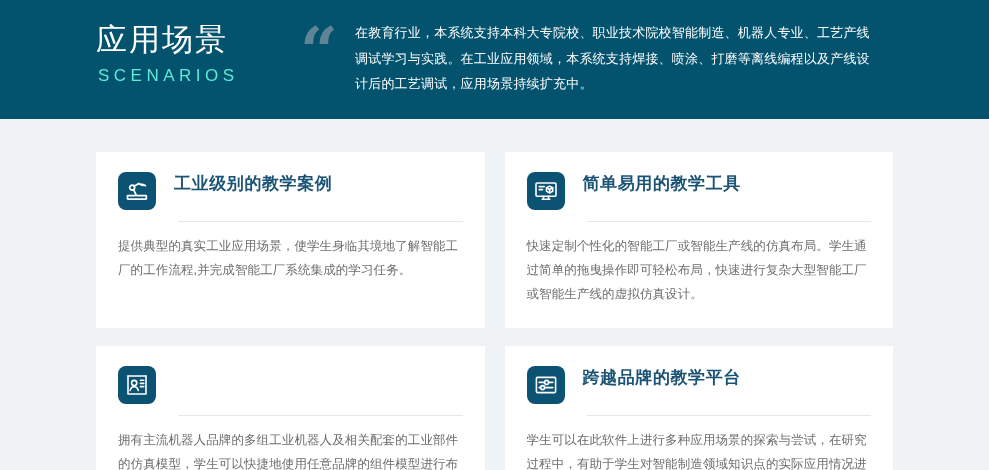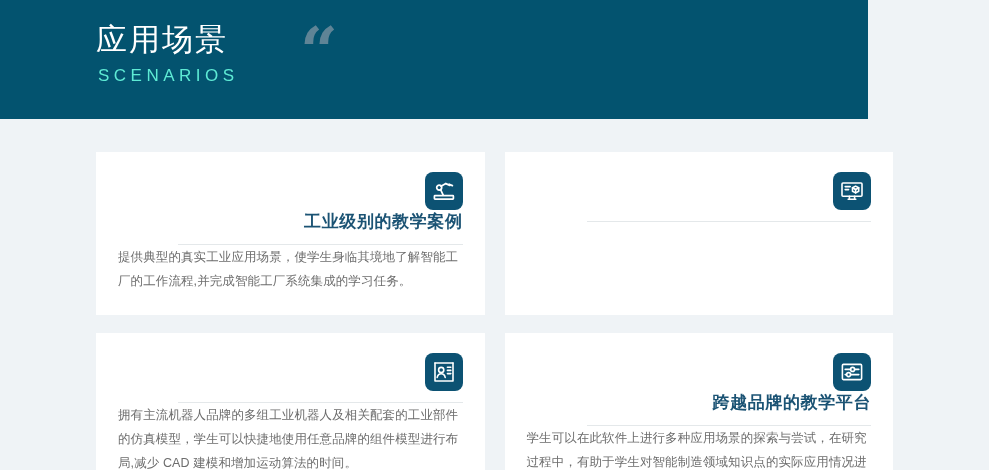--- a/index.html
+++ b/index.html
@@ -11,21 +11,21 @@
     height: 470px;
     overflow: hidden;
     background: #eff3f6;
     font-family: "Liberation Sans", "DejaVu Sans", sans-serif;
     -webkit-font-smoothing: antialiased;
   }
 
   
   .banner {
     position: relative;
-    width: 868px;
+    width: 989px;
     height: 119px;
     background: #03536f;
     box-sizing: border-box;
   }
   .banner-inner {
     display: flex;
     align-items: flex-start;
     height: 100%;
   }
   .banner-titleblock {
@@ -82,22 +82,21 @@
     box-sizing: border-box;
   }
   .card {
     background: #ffffff;
     padding: 20px 22px 22px 22px;
     box-sizing: border-box;
     min-height: 135px;
   }
   .card-head {
     display: flex;
-    align-items: flex-end;
-    flex-direction: column;
+    align-items: flex-start;
   }
   .card-icon {
     width: 38px;
     height: 38px;
     border-radius: 8px;
     background: #0c5273;
     flex: 0 0 38px;
     display: flex;
     align-items: center;
     justify-content: center;
@@ -112,36 +111,38 @@
     letter-spacing: 0.6px;
     margin-left: 18px;
     white-space: nowrap;
   }
   .card-divider {
     height: 1px;
     background: #e4e8ea;
     margin: 11px 0 0 60px;
   }
   .card-body {
+    margin-top: 12px;
     font-size: 12.5px;
     line-height: 24px;
     color: #6d6d6d;
     letter-spacing: 0.1px;
   }
 </style>
 </head>
 <body>
 
 <div class="banner">
   <div class="banner-inner">
     <div class="banner-titleblock">
       <div class="banner-title">应用场景</div>
       <div class="banner-subtitle">SCENARIOS</div>
     </div>
     <div class="banner-quote-mark">“</div>
+    <div class="banner-paragraph">在教育行业，本系统支持本科大专院校、职业技术院校智能制造、机器人专业、工艺产线调试学习与实践。在工业应用领域，本系统支持焊接、喷涂、打磨等离线编程以及产线设计后的工艺调试，应用场景持续扩充中。</div>
   </div>
 </div>
 
 <div class="grid">
 
   <div class="card">
     <div class="card-head">
       <div class="card-icon">
         <svg width="26" height="26" viewBox="0 0 26 26" fill="none" stroke="#ffffff" stroke-width="1.7" stroke-linecap="round" stroke-linejoin="round">
           <circle cx="8.2" cy="9.6" r="2.5" fill="none"></circle>
@@ -166,22 +167,24 @@
           <path d="M9.2 21.2 h7.6"></path>
           <path d="M10.4 18.2 v3"></path>
           <path d="M15.6 18.2 v3"></path>
           <path d="M6.2 8.6 h5"></path>
           <path d="M6.2 11.6 h3.4"></path>
           <path d="M16.6 8.1 l3.1 1.7 v3.4 l-3.1 1.7 l-3.1 -1.7 v-3.4 z"></path>
           <path d="M13.5 9.8 L16.6 11.5 L19.7 9.8"></path>
           <path d="M16.6 11.5 v3.4"></path>
         </svg>
       </div>
-    </div>
-    <div class="card-divider"></div>
+      <div class="card-title">简单易用的教学工具</div>
+    </div>
+    <div class="card-divider"></div>
+    <div class="card-body">快速定制个性化的智能工厂或智能生产线的仿真布局。学生通过简单的拖曳操作即可轻松布局，快速进行复杂大型智能工厂或智能生产线的虚拟仿真设计。</div>
   </div>
 
   <div class="card">
     <div class="card-head">
       <div class="card-icon">
         <svg width="26" height="26" viewBox="0 0 26 26" fill="none" stroke="#ffffff" stroke-width="1.6" stroke-linecap="round" stroke-linejoin="round">
           <path d="M4 4 v18 h18 v-18"></path>
           <path d="M4 4 h18"></path>
           <circle cx="10.2" cy="11" r="2.6" fill="none"></circle>
           <path d="M6.2 18.4 c0.6 -2.6 2 -3.6 4 -3.6 c2 0 3.4 1 4 3.6"></path>

